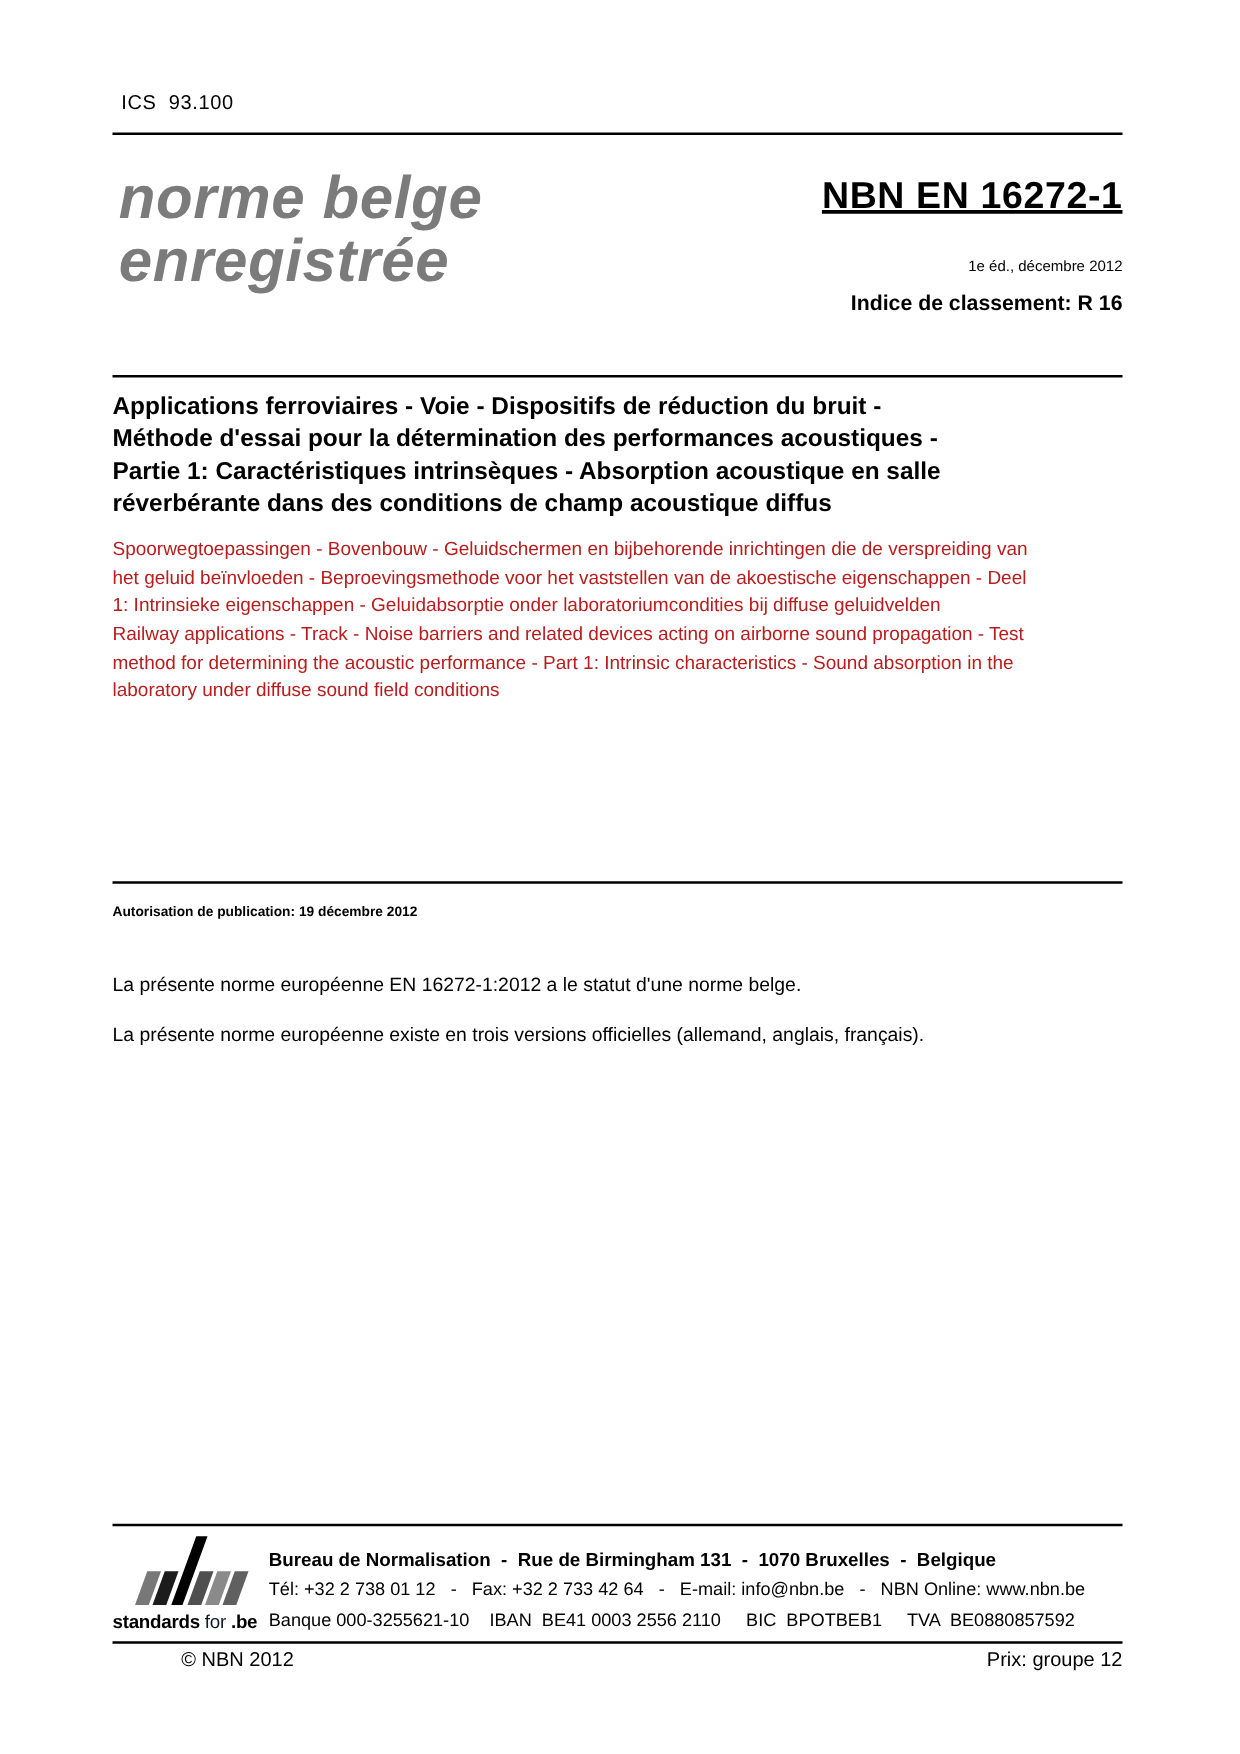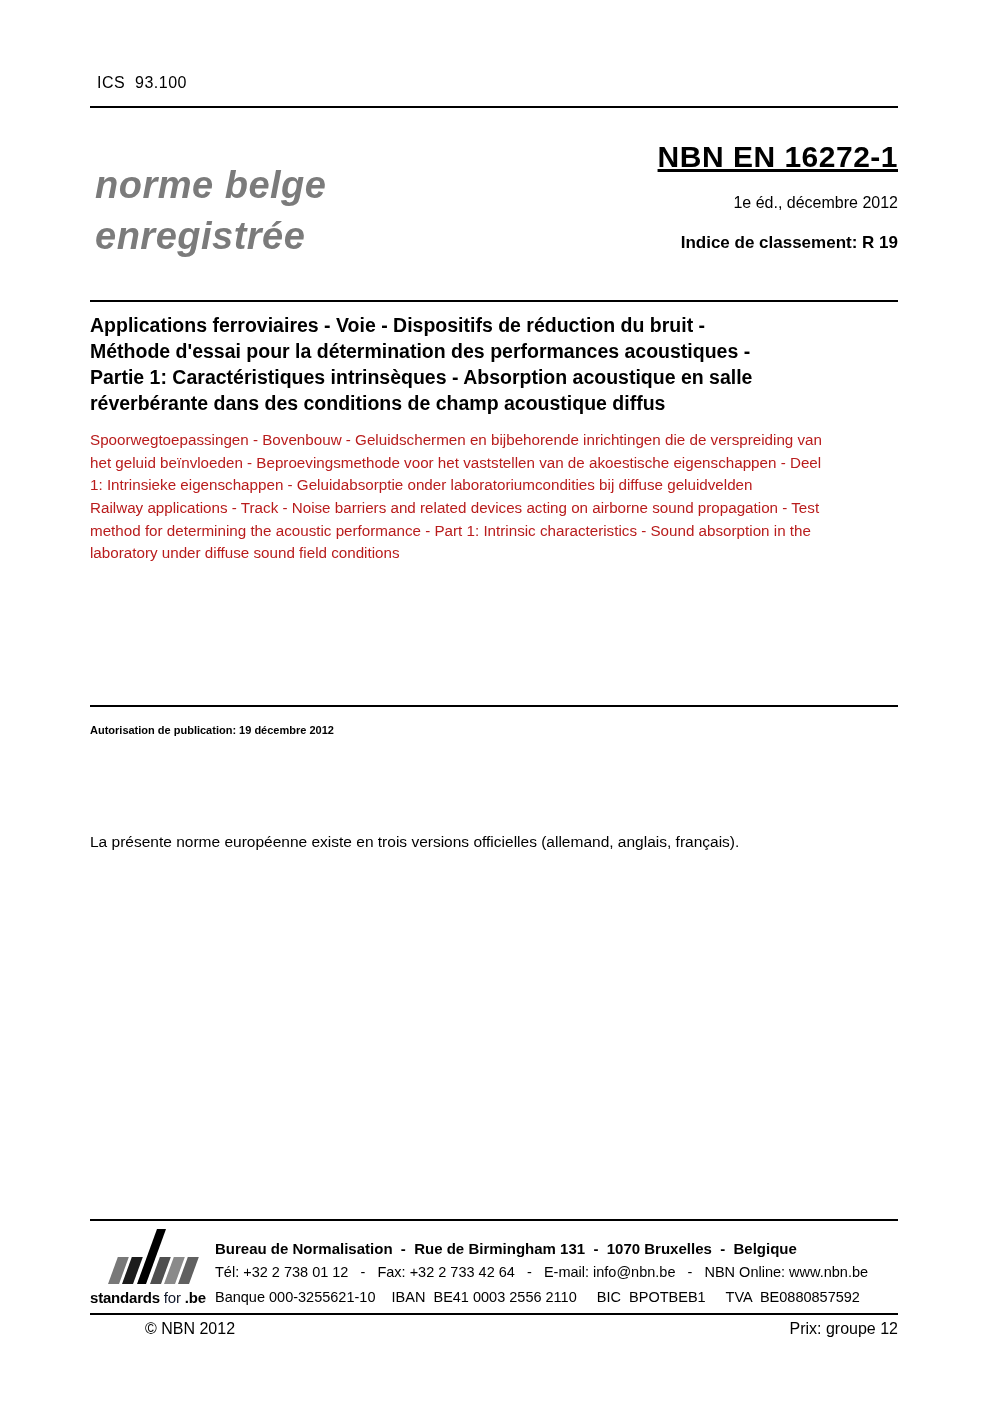--- a/index.html
+++ b/index.html
@@ -18,47 +18,47 @@
 
   .rule { position: absolute; left: 90px; width: 808px; height: 2px; background: #000; }
 
   .ics {
     left: 97px; top: 74px;
     font-size: 16px; letter-spacing: 0.5px;
   }
 
   .doc-type {
     left: 95px; top: 133px;
-    font-size: 38px; font-weight: bold; font-style: italic;
-    color: #7b7b7b; line-height: 51px; letter-spacing: 0.5px; margin-top: 27px;
+    font-size: 48px; font-weight: bold; font-style: italic;
+    color: #7b7b7b; line-height: 51px; letter-spacing: 0.5px;
   }
 
   .hdr-right { right: 94px; text-align: right; }
   .std-number { top: 140px; font-size: 30px; font-weight: bold; letter-spacing: 0.5px; text-decoration: underline; }
-  .edition    { top: 194px; font-size: 16px; }
+  .edition    { top: 206px; font-size: 12px; }
   .classement { top: 233px; font-size: 17px; font-weight: bold; }
 
   .title-fr {
     left: 90px; top: 312px; width: 830px;
     font-size: 19.5px; font-weight: bold; line-height: 26px;
   }
   .title-sub {
     left: 90px; width: 830px;
     font-size: 15.2px; line-height: 22.5px; color: #b91c1c;
   }
   .title-nl { top: 429px; }
   .title-en { top: 497px; }
 
   .authorization {
     left: 90px; top: 724px;
     font-size: 11px; font-weight: bold;
   }
   .para { left: 90px; font-size: 15.5px; }
   .para-status   { top: 780px; }
-  .para-versions { top: 820px; margin-top: 13px; }
+  .para-versions { top: 820px; }
 
   
   .logo { left: 90px; top: 1228px; width: 125px; height: 80px; }
   .nbn-bar {
     position: absolute;
     width: 11px; height: 27px; top: 29px;
     transform: skewX(-20deg);
     transform-origin: bottom left;
   }
   .nbn-bar.tall { height: 55px; top: 1px; width: 9px; }
@@ -85,21 +85,21 @@
   <div class="abs ics pre">ICS  93.100</div>
   <div class="rule" style="top:106px;"></div>
 
   <div class="abs doc-type">
     <div>norme belge</div>
     <div>enregistrée</div>
   </div>
 
   <div class="abs hdr-right std-number">NBN EN 16272-1</div>
   <div class="abs hdr-right edition">1e éd., décembre 2012</div>
-  <div class="abs hdr-right classement">Indice de classement: R 19</div>
+  <div class="abs hdr-right classement">Indice de classement: R 16</div>
 
   <div class="rule" style="top:300px;"></div>
 
   <div class="abs title-fr">
     <div>Applications ferroviaires - Voie - Dispositifs de réduction du bruit -</div>
     <div>Méthode d'essai pour la détermination des performances acoustiques -</div>
     <div>Partie 1: Caractéristiques intrinsèques - Absorption acoustique en salle</div>
     <div>réverbérante dans des conditions de champ acoustique diffus</div>
   </div>
 
@@ -111,20 +111,21 @@
 
   <div class="abs title-sub title-en">
     <div>Railway applications - Track - Noise barriers and related devices acting on airborne sound propagation - Test</div>
     <div>method for determining the acoustic performance - Part 1: Intrinsic characteristics - Sound absorption in the</div>
     <div>laboratory under diffuse sound field conditions</div>
   </div>
 
   <div class="rule" style="top:705px;"></div>
 
   <div class="abs authorization">Autorisation de publication: 19 décembre 2012</div>
+  <div class="abs para para-status">La présente norme européenne EN 16272-1:2012 a le statut d'une norme belge.</div>
   <div class="abs para para-versions">La présente norme européenne existe en trois versions officielles (allemand, anglais, français).</div>
 
   <div class="rule" style="top:1219px;"></div>
 
   <div class="abs logo">
     <div class="nbn-bar" style="left: 18px; background: rgb(120, 120, 120);"></div>
     <div class="nbn-bar" style="left: 32px; background: rgb(28, 28, 28);"></div>
     <div class="nbn-bar tall" style="left: 47px; background: rgb(0, 0, 0);"></div>
     <div class="nbn-bar" style="left: 60px; background: rgb(79, 79, 79);"></div>
     <div class="nbn-bar" style="left: 74px; background: rgb(138, 138, 138);"></div>

